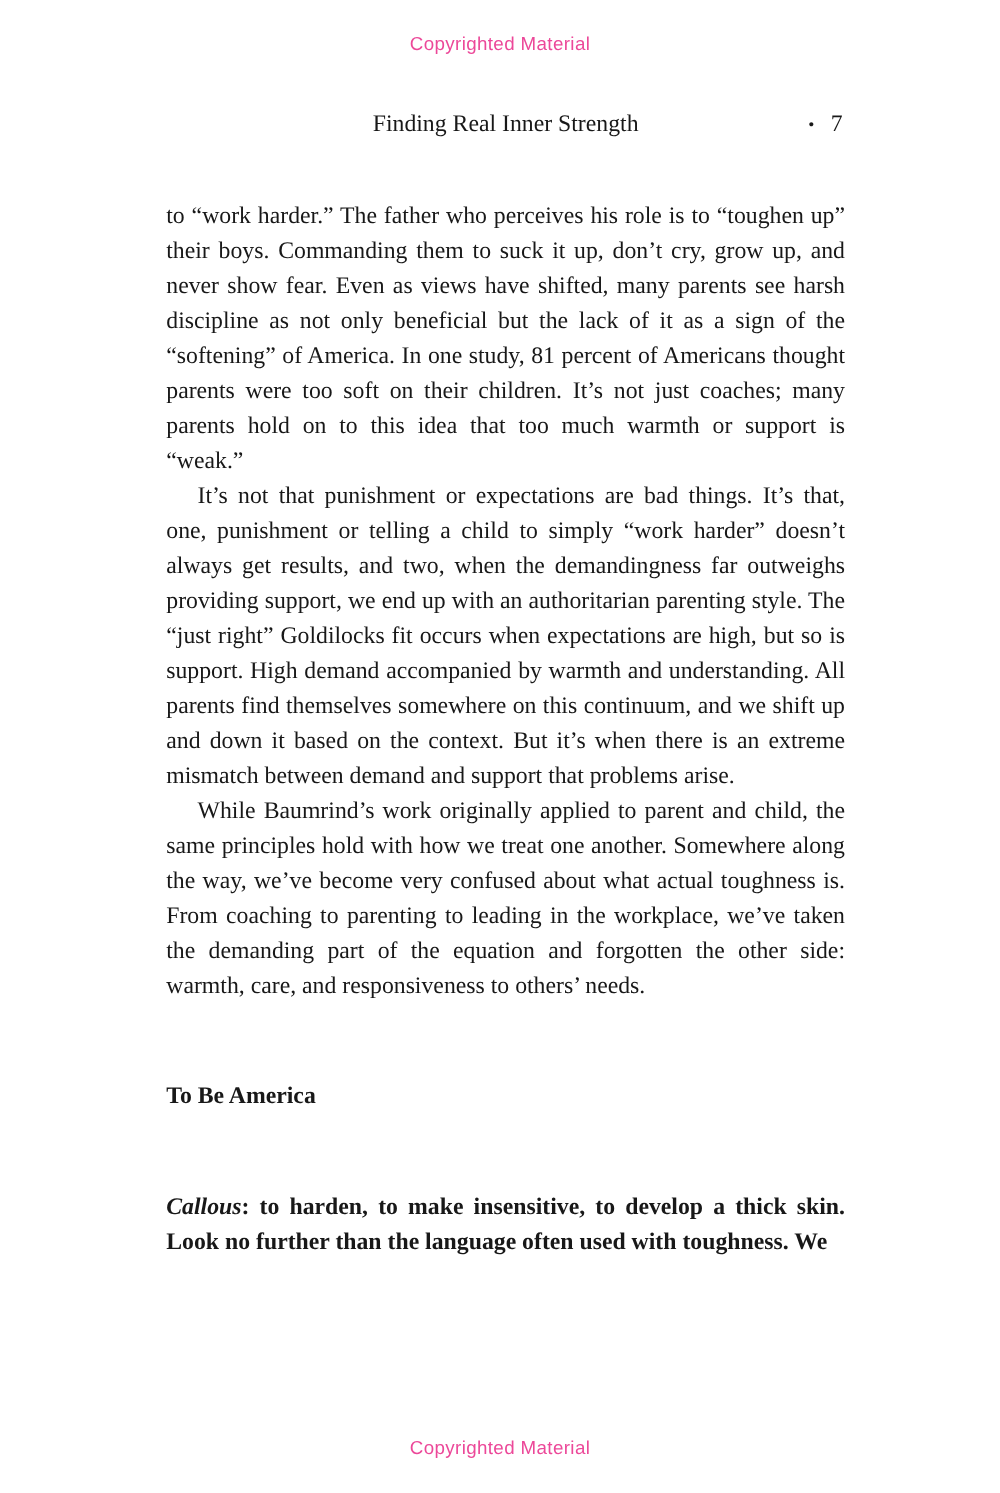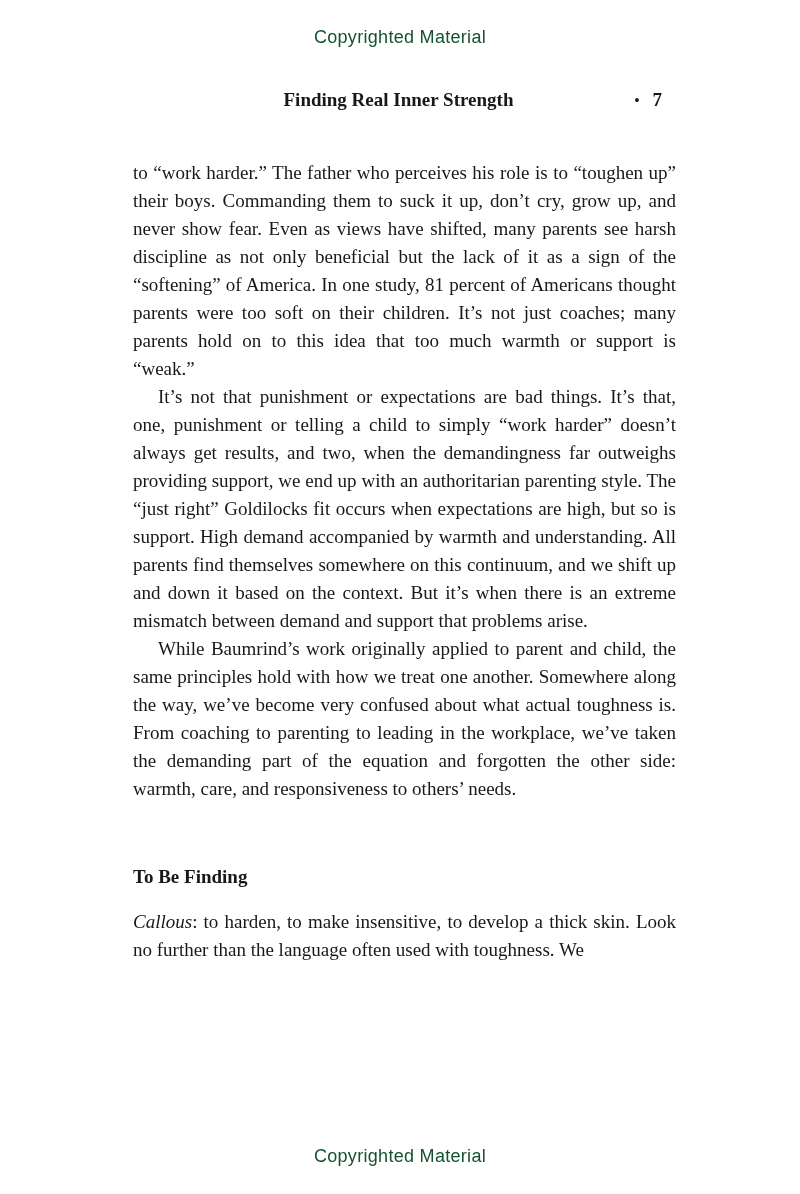--- a/index.html
+++ b/index.html
@@ -15,32 +15,32 @@
     font-family: "Liberation Serif", serif;
     color: #181818;
     overflow: hidden;
   }
   .copyright {
     position: absolute;
     left: 0;
     right: 0;
     text-align: center;
     font-family: "Liberation Sans", sans-serif;
-    font-size: 18px;
-    color: #14532d;
+    font-size: 15px;
+    color: #ec4899;
     letter-spacing: 0.3px;
   }
   .copyright.top { top: 27px; }
   .copyright.bottom { bottom: 27px; }
   .running-header {
     position: absolute;
     top: 89px;
     left: 133px;
-    right: 136px;
-    font-weight: bold;
+    right: 124px;
+    font-weight: normal;
     font-size: 19px;
     line-height: 22px;
   }
   .running-title {
     display: block;
     text-align: center;
   }
   .page-number {
     position: absolute;
     right: 2px;
@@ -65,21 +65,21 @@
     hyphens: auto;
   }
   .para.indent { text-indent: 25px; font-family: Liberation Serif, serif; }
   .section-heading {
     margin-top: 62px;
     font-size: 19px;
     font-weight: bold;
     line-height: 24px;
     text-align: left;
   }
-  .callous-para { margin-top: 19px; }
+  .callous-para { margin-top: 63px; font-weight: bold; }
   .callous-para em { font-style: italic; }
 </style>
 </head>
 <body>
 
 <div class="page">
 
   <div class="copyright top">Copyrighted Material</div>
 
   <div class="running-header">
@@ -87,20 +87,20 @@
     <span class="page-number">
       <span class="bullet">•</span><span>7</span>
     </span>
   </div>
 
   <div class="content">
     <p class="para">to “work harder.” The father who perceives his role is to “toughen up” their boys. Commanding them to suck it up, don’t cry, grow up, and never show fear. Even as views have shifted, many parents see harsh discipline as not only beneficial but the lack of it as a sign of the “softening” of America. In one study, 81 percent of Americans thought parents were too soft on their children. It’s not just coaches; many parents hold on to this idea that too much warmth or support is “weak.”</p>
     <p class="para indent">It’s not that punishment or expectations are bad things. It’s that, one, punishment or telling a child to simply “work harder” doesn’t always get results, and two, when the demandingness far outweighs providing support, we end up with an authoritarian parenting style. The “just right” Goldilocks fit occurs when expectations are high, but so is support. High demand accompanied by warmth and understanding. All parents find themselves somewhere on this continuum, and we shift up and down it based on the context. But it’s when there is an extreme mismatch between demand and support that problems arise.</p>
     <p class="para indent">While Baumrind’s work originally applied to parent and child, the same principles hold with how we treat one another. Somewhere along the way, we’ve become very confused about what actual toughness is. From coaching to parenting to leading in the workplace, we’ve taken the demanding part of the equation and forgotten the other side: warmth, care, and responsiveness to others’ needs.</p>
 
-    <h2 class="section-heading">To Be Finding</h2>
+    <h2 class="section-heading">To Be America</h2>
 
     <p class="para callous-para"><em>Callous</em><span>: to harden, to make insensitive, to develop a thick skin. Look no further than the language often used with toughness. We</span></p>
   </div>
 
   <div class="copyright bottom">Copyrighted Material</div>
 
 </div>
 
 </body></html>

